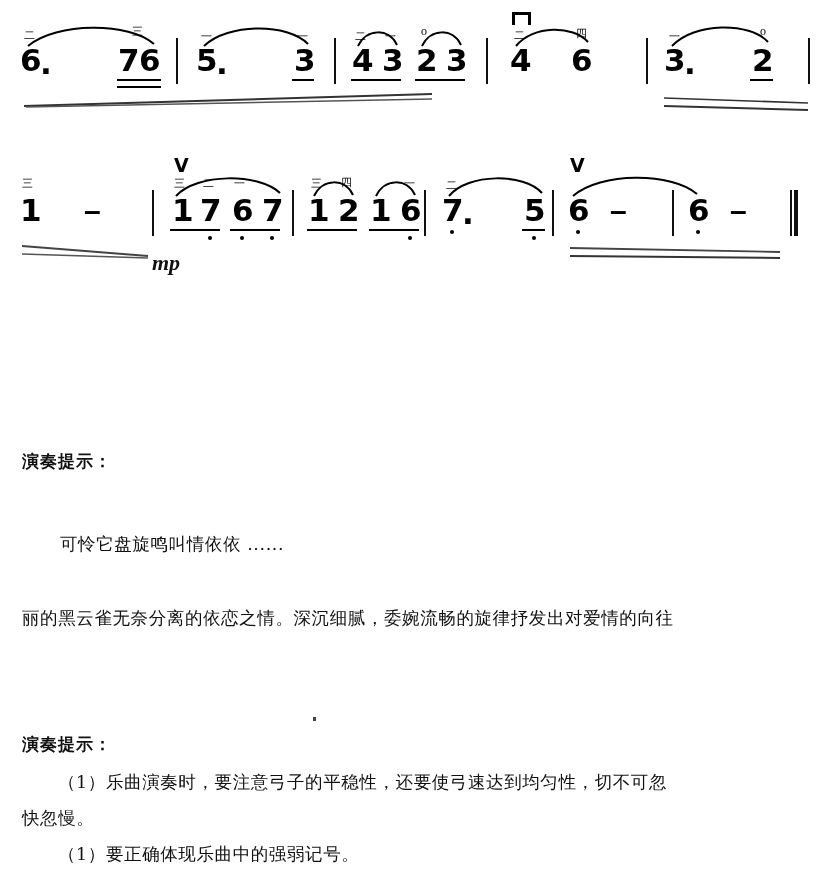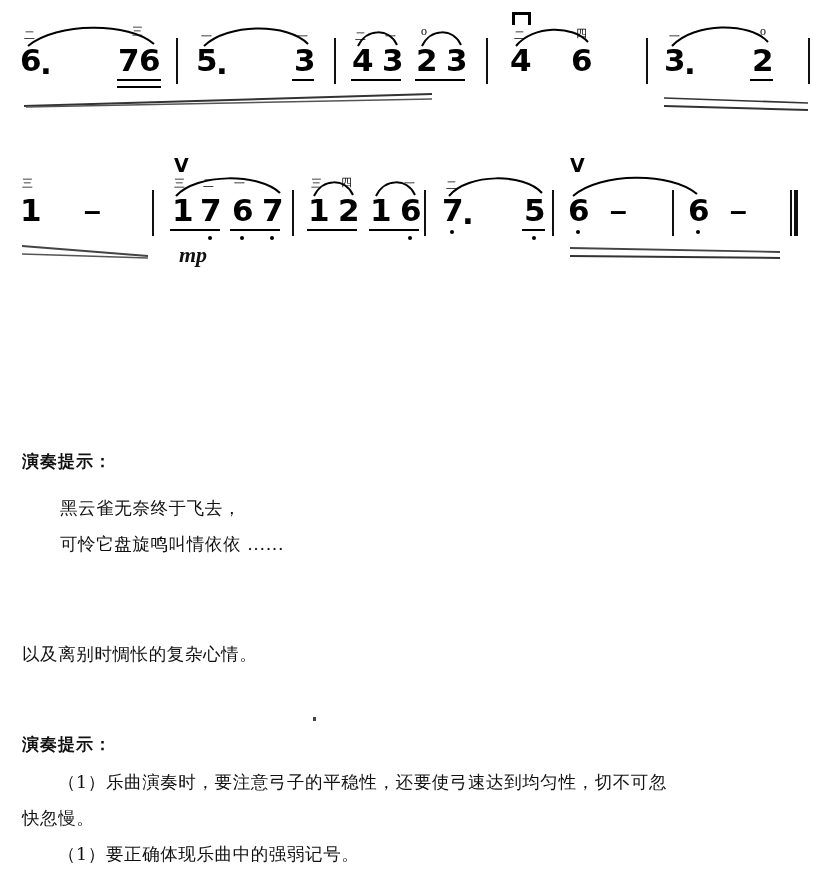--- a/index.html
+++ b/index.html
@@ -432,42 +432,41 @@
       <span class="note" style="left:0px; top:45px;">6</span>
       <div class="octave-dot" style="left:8px; top:80px;"></div>
       <span class="note dash" style="left:42px; top:45px;">–</span>
     </div>
 
     <div class="endbar" style="left:790px; top:40px;">
       <i class="thin"></i>
         <i class="thick"></i>
     </div>
 
-    <span class="dynamic" style="left:152px; top:92px;margin-left:27px;">mp</span>
+    <span class="dynamic" style="left:152px; top:100px;">mp</span>
 
     <div class="wedge" style="left:22px; top:92px;">
       <svg width="128" height="18">
         <path d="M0,4 L126,14" stroke="#444" stroke-width="2" fill="none"></path>
         <path d="M0,12 L126,16" stroke="#555" stroke-width="1.6" fill="none"></path>
       </svg>
     </div>
     <div class="wedge" style="left:570px; top:92px;">
       <svg width="212" height="20">
         <path d="M0,6 L210,10" stroke="#444" stroke-width="1.8" fill="none"></path>
         <path d="M0,14 L210,16" stroke="#333" stroke-width="2" fill="none"></path>
       </svg>
     </div>
   </div>
 
   <div class="sec-title" style="left:22px; top:450px;">演奏提示：</div>
 
-  <div class="body-line" style="left:60px; top:496px;">黑云雀无奈终于飞去，</div>
   <div class="body-line" style="left:60px; top:532px;text-align:right;">可怜它盘旋鸣叫情依依 ......</div>
 
-  <div class="body-line" style="left:22px; top:642px;">以及离别时惆怅的复杂心情。</div>
+  <div class="body-line" style="left:22px; top:606px;">丽的黑云雀无奈分离的依恋之情。深沉细腻，委婉流畅的旋律抒发出对爱情的向往</div>
 
   <div class="speck" style="left:313px; top:717px;"></div>
 
   <div class="sec-title" style="left:22px; top:733px;">演奏提示：</div>
 
   <div class="body-line" style="left:22px; top:770px; text-indent:36px;">（1）乐曲演奏时，要注意弓子的平稳性，还要使弓速达到均匀性，切不可忽</div>
   <div class="body-line" style="left:22px; top:806px;">快忽慢。</div>
   <div class="body-line" style="left:22px; top:842px; text-indent:36px;">（1）要正确体现乐曲中的强弱记号。</div>
 
 

